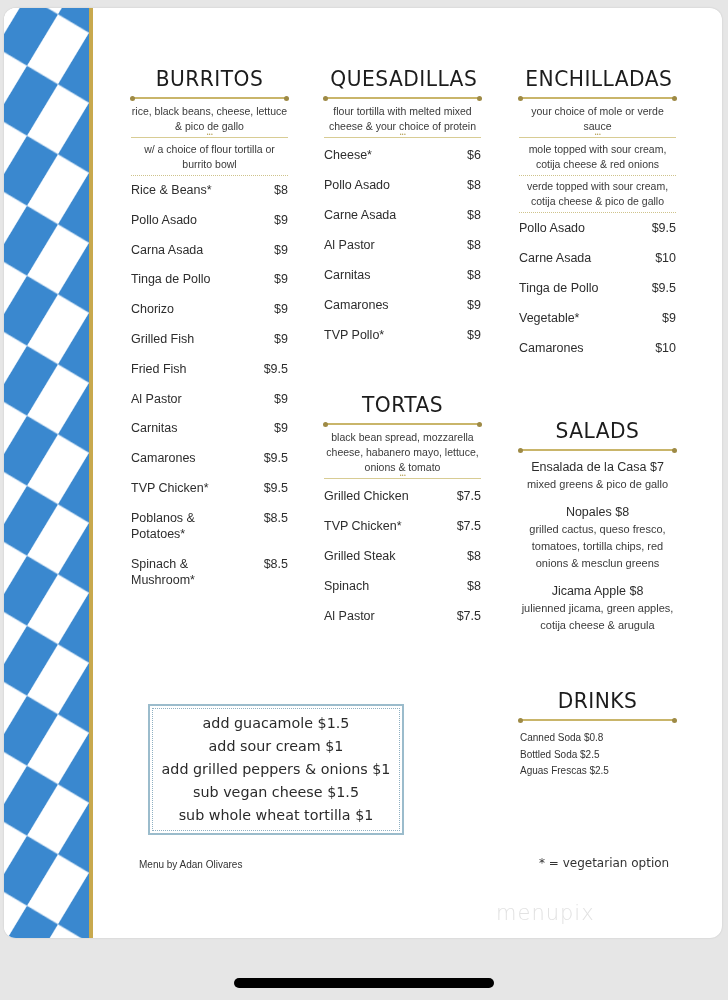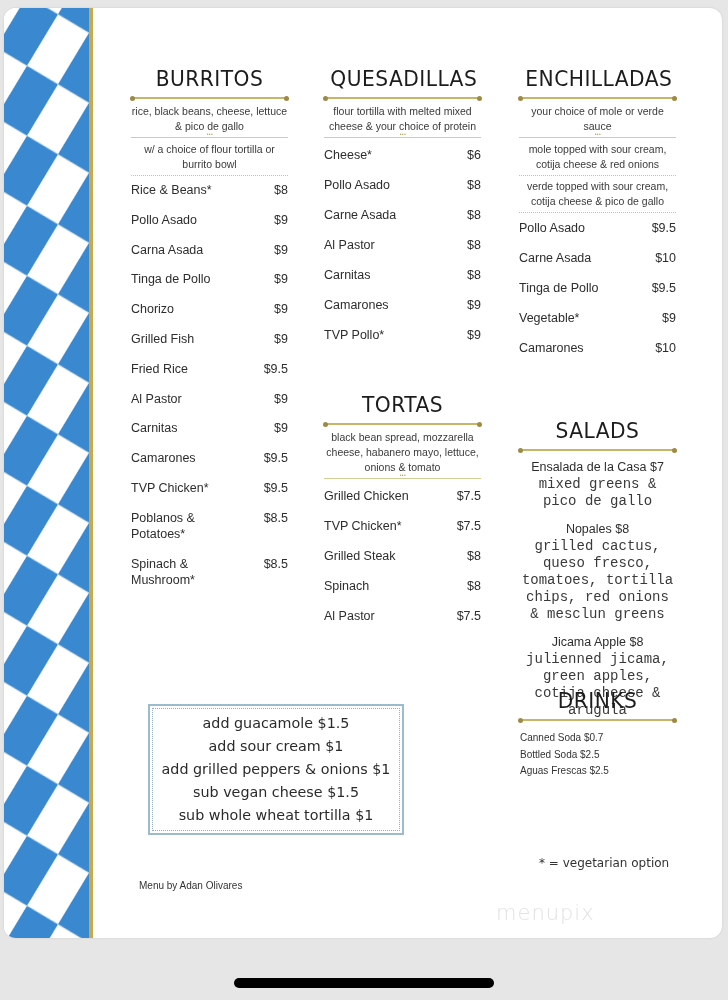--- a/index.html
+++ b/index.html
@@ -48,35 +48,35 @@
 
   .items { list-style: none; }
   .item { display: flex; justify-content: space-between; font-size: 12.5px; line-height: 16px; color: #2d2d2d; }
   .item .name { max-width: 110px; }
   .item .price { text-align: right; }
   .col-1 .item { margin-bottom: 13.8px; gap: 32px; }
   .col-2 .item, .col-3 .item { margin-bottom: 14px; }
 
   .salad { text-align: center; margin-bottom: 11px; }
   .salad .sname { font-size: 12.5px; line-height: 17px; color: #2d2d2d; }
-  .salad .sdesc { font-size: 14px; line-height: 17px; color: #3a3a3a; font-family: Liberation Mono, monospace; }
+  .salad .sdesc { font-size: 11px; line-height: 17px; color: #3a3a3a; }
 
   .drinks { list-style: none; padding-left: 1px; padding-top: 6px; }
   .drinks li { font-size: 10px; line-height: 16.5px; color: #333; }
 
   .addons {
     position: absolute; left: 144px; top: 696px; width: 256px; height: 131px;
     border: 2px solid #9bbccc; padding: 2px;
   }
   .addons-inner {
     width: 100%; height: 100%; border: 1.5px dotted #8fb0c2;
     text-align: center; font-family: "DejaVu Sans", sans-serif; font-size: 14.3px; line-height: 23px;
     padding-top: 3px; color: #2b2b2b; white-space: nowrap;
   }
-  .credit { position: absolute; left: 127px; top: 872px; font-size: 10px; color: #333; padding-left: 8px; }
+  .credit { position: absolute; left: 127px; top: 851px; font-size: 10px; color: #333; padding-left: 8px; }
   .veg-note { position: absolute; left: 535px; top: 848px; font-family: "DejaVu Sans", sans-serif; font-size: 12px; color: #333; }
   .watermark {
     position: absolute; left: 492px; top: 893px; font-family: "DejaVu Sans", sans-serif;
     font-size: 21px; letter-spacing: 1px; color: #e2e2e2; font-weight: 300;
   }
   .home-indicator {
     position: absolute; left: 234px; top: 978px; width: 260px; height: 10px; border-radius: 5px; background: #000;
   }
 </style>
 </head>
@@ -123,21 +123,21 @@
         </li>
       <li class="item">
           <span class="name">Chorizo</span>
           <span class="price">$9</span>
         </li>
       <li class="item">
           <span class="name">Grilled Fish</span>
           <span class="price">$9</span>
         </li>
       <li class="item">
-          <span class="name">Fried Rice</span>
+          <span class="name">Fried Fish</span>
           <span class="price">$9.5</span>
         </li>
       <li class="item">
           <span class="name">Al Pastor</span>
           <span class="price">$9</span>
         </li>
       <li class="item">
           <span class="name">Carnitas</span>
           <span class="price">$9</span>
         </li>
@@ -273,21 +273,21 @@
     <div class="salad">
       <div class="sname">Jicama Apple  $8</div>
       <div class="sdesc">julienned jicama, green apples, cotija cheese &amp; arugula</div>
     </div>
   </section>
 
   <section class="col col-3" style="top:682px">
     <h2 class="sec-title">DRINKS</h2>
     <div class="rule"></div>
     <ul class="drinks">
-      <li>Canned Soda $0.7</li>
+      <li>Canned Soda $0.8</li>
       <li>Bottled Soda $2.5</li>
       <li>Aguas Frescas $2.5</li>
     </ul>
   </section>
 
   <div class="addons">
     <div class="addons-inner">
       <div>add guacamole $1.5</div>
       <div>add sour cream $1</div>
       <div>add grilled peppers &amp; onions $1</div>

